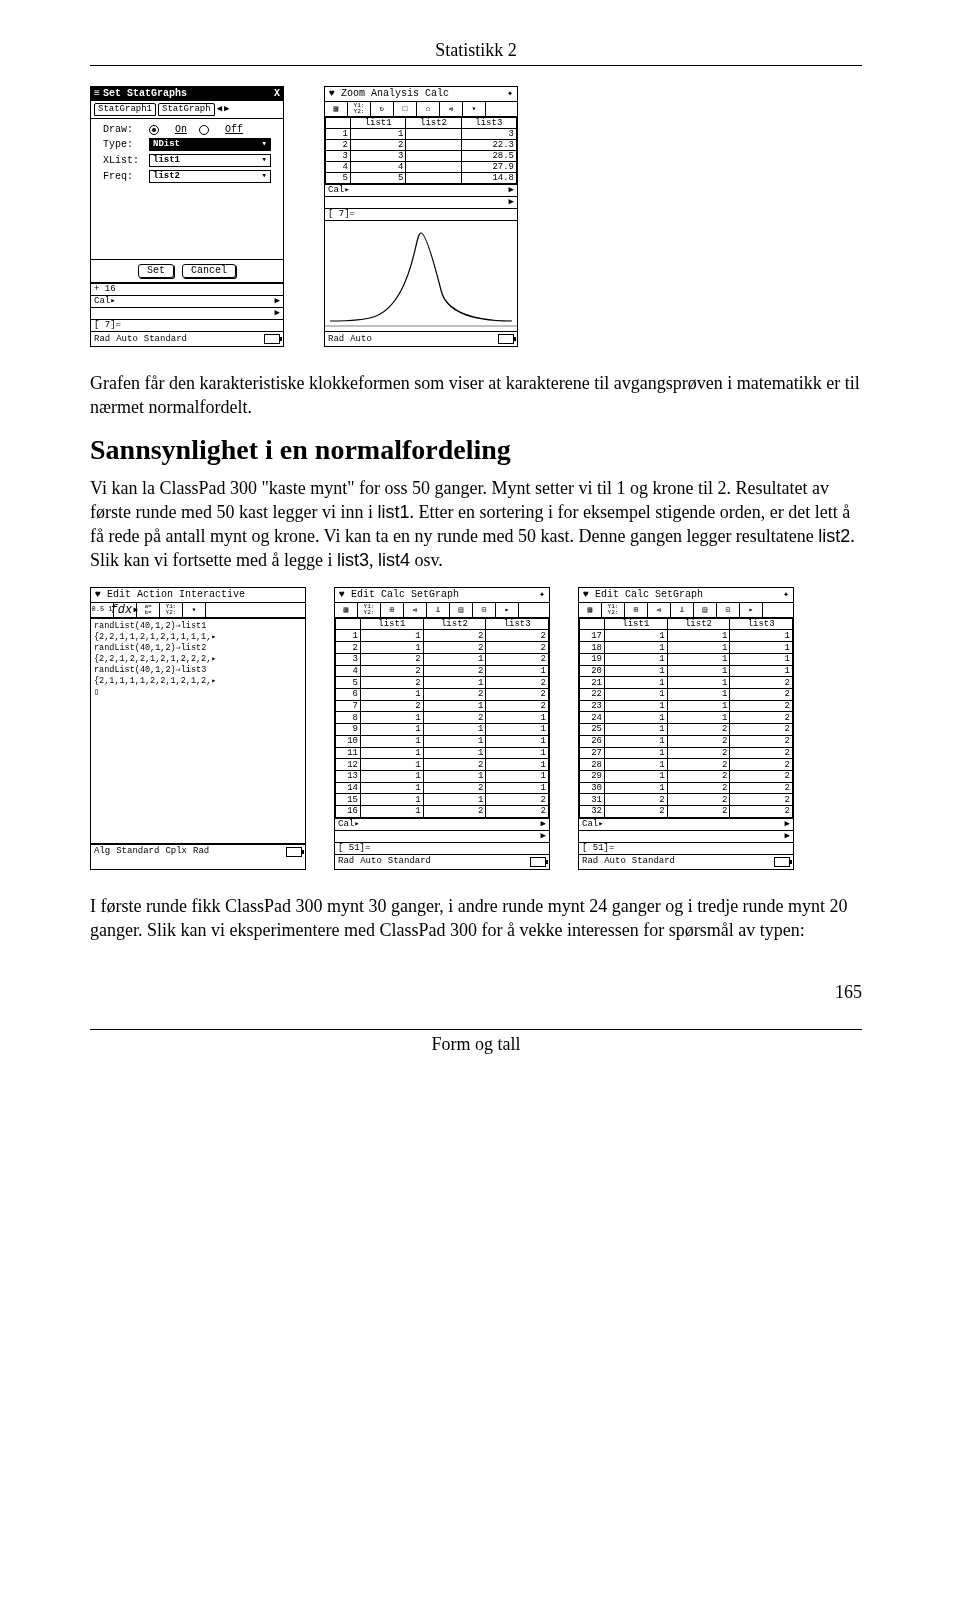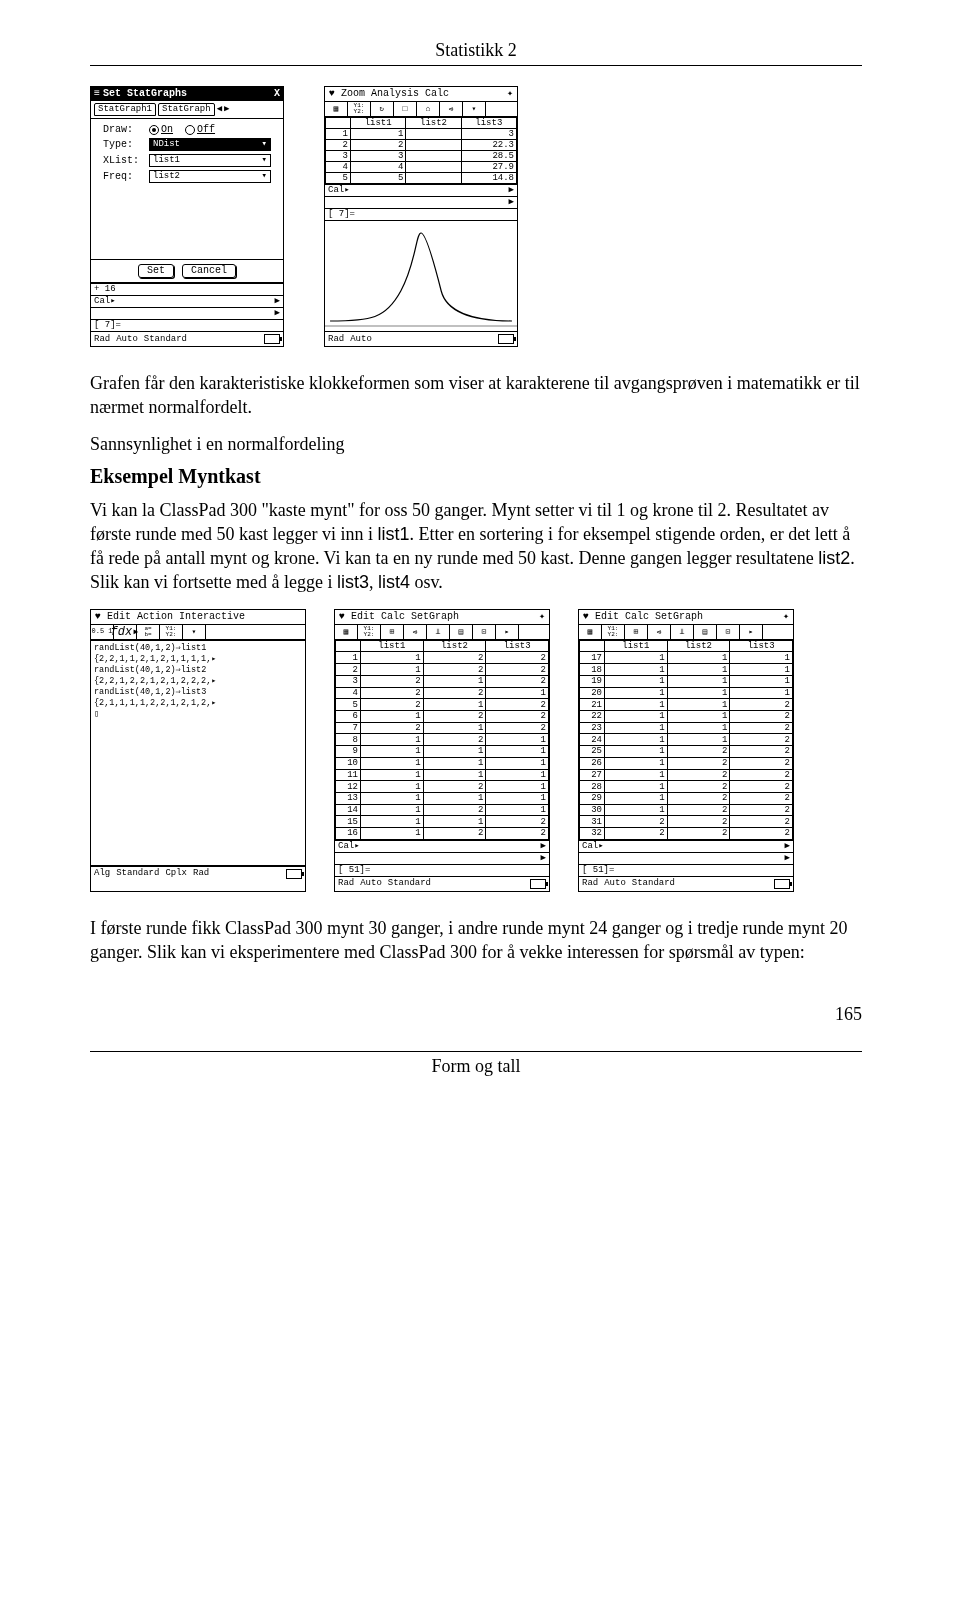--- a/index.html
+++ b/index.html
@@ -98,26 +98,27 @@
   }
   .calc .settings .slabel { width: 42px; }
   .calc .dropdown {
     border: 1px solid #000;
     padding: 1px 3px;
     flex: 1;
     display: flex;
     justify-content: space-between;
     align-items: center;
     font-size: 9px;
+    font-weight: bold;
   }
   .calc .dropdown.inv {
     background: #000;
     color: #fff;
   }
-  .calc .radio { display:inline-flex; align-items:center; gap:2px; margin-right: 8px; text-decoration: underline;}
+  .calc .radio { display:inline-flex; align-items:center; gap:16px; margin-right: 8px; text-decoration: underline;}
   .calc .radio .dot { width:8px; height:8px; border:1px solid #000; border-radius:50%; display:inline-flex; align-items:center; justify-content:center;}
   .calc .radio .dot.filled::after { content:""; width:4px; height:4px; background:#000; border-radius:50%; }
   .calc .btnrow {
     display:flex; justify-content:center; gap: 8px;
     padding: 4px 0;
     border-top: 1px solid #000;
     border-bottom: 1px solid #000;
     margin-top: 70px;
   }
   .calc .btn {
@@ -177,21 +178,21 @@
     border-bottom: 1px solid #000;
     padding: 2px 3px;
     font-size: 8.5px;
     line-height: 1.3;
     height: 220px;
     overflow: hidden;
   }
   .sheet-wrap-h { height: 200px; display:flex; }
 
   p { margin: 10px 0 14px 0; line-height: 1.35; }
-  h2.section { font-size: 18px; font-weight: normal; margin: 14px 0 10px 0; }
+  h2.section { font-size: 28px; font-weight: bold; margin: 14px 0 10px 0; }
   h3.section { font-size: 20px; font-weight: bold; margin: 10px 0 10px 0; }
 
   .footer-line { border-top: 1px solid #000; margin-top: 26px; padding-top: 4px; display: flex; justify-content: space-between; font-size: 18px;}
   .footer-line .center { flex:1; text-align:center; }
 </style>
 </head>
 <body>
 
 <div class="page">
   <div class="header-title">Statistikk 2</div>
@@ -352,21 +353,20 @@
         <span>Rad</span>
         <span>Auto</span>
         <span class="batt"></span>
       </div>
     </div>
   </div>
 
   <p>Grafen får den karakteristiske klokkeformen som viser at karakterene til avgangsprøven i matematikk er til nærmet normalfordelt.</p>
 
   <h2 class="section">Sannsynlighet i en normalfordeling</h2>
-  <h3 class="section">Eksempel  Myntkast</h3>
 
   <p>
     <span>Vi kan la ClassPad 300 "kaste mynt" for oss 50 ganger. Mynt setter vi til 1 og krone til 2. Resultatet av første runde med 50 kast legger vi inn i </span><span style="font-family:Arial, sans-serif;">list1</span><span>. Etter en sortering i for eksempel stigende orden, er det lett å få rede på antall mynt og krone. Vi kan ta en ny runde med 50 kast. Denne gangen legger resultatene </span><span style="font-family:Arial, sans-serif;">list2</span><span>. Slik kan vi fortsette med å legge i </span><span style="font-family:Arial, sans-serif;">list3</span>, <span style="font-family:Arial, sans-serif;">list4</span><span> osv.</span>
   </p>
 
   <div class="row" style="gap:28px;">
 
     <div class="calc" style="width:214px;">
       <div class="menubar">
         <span>♥</span>

